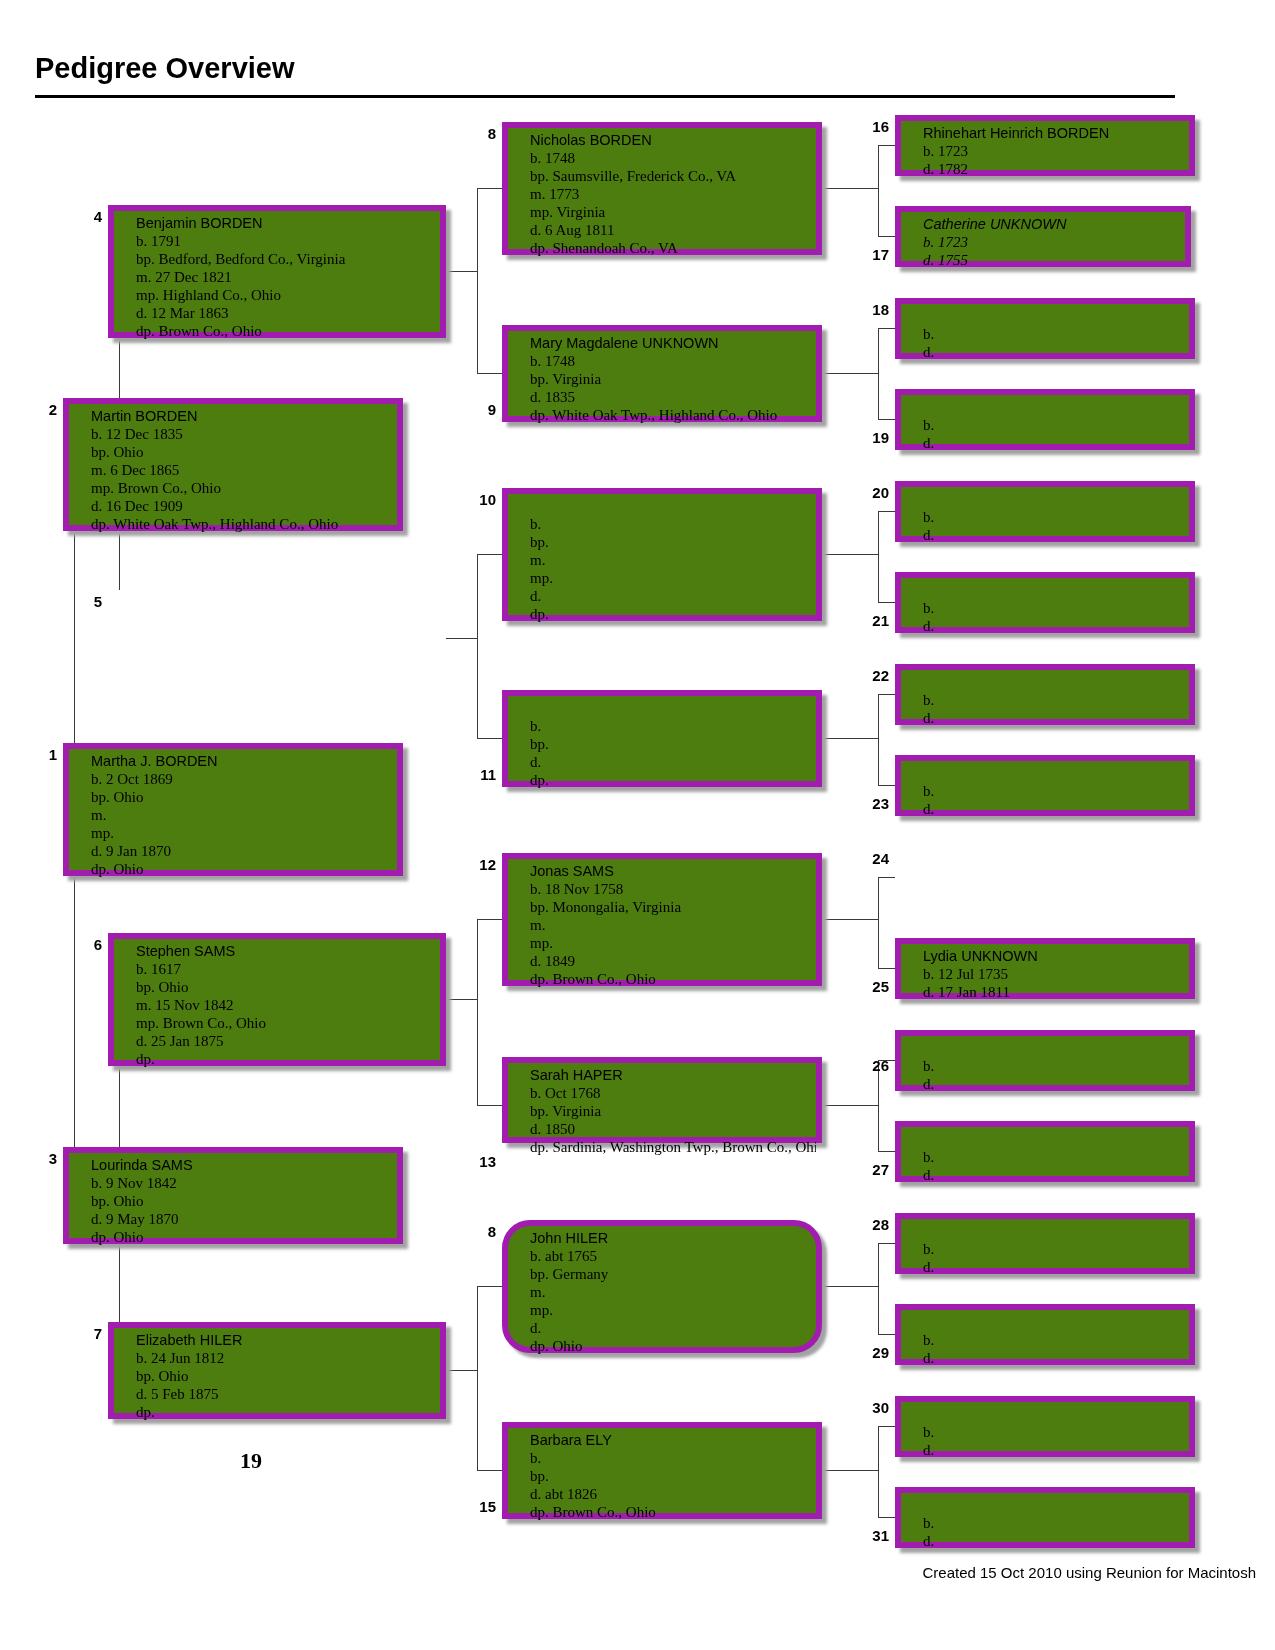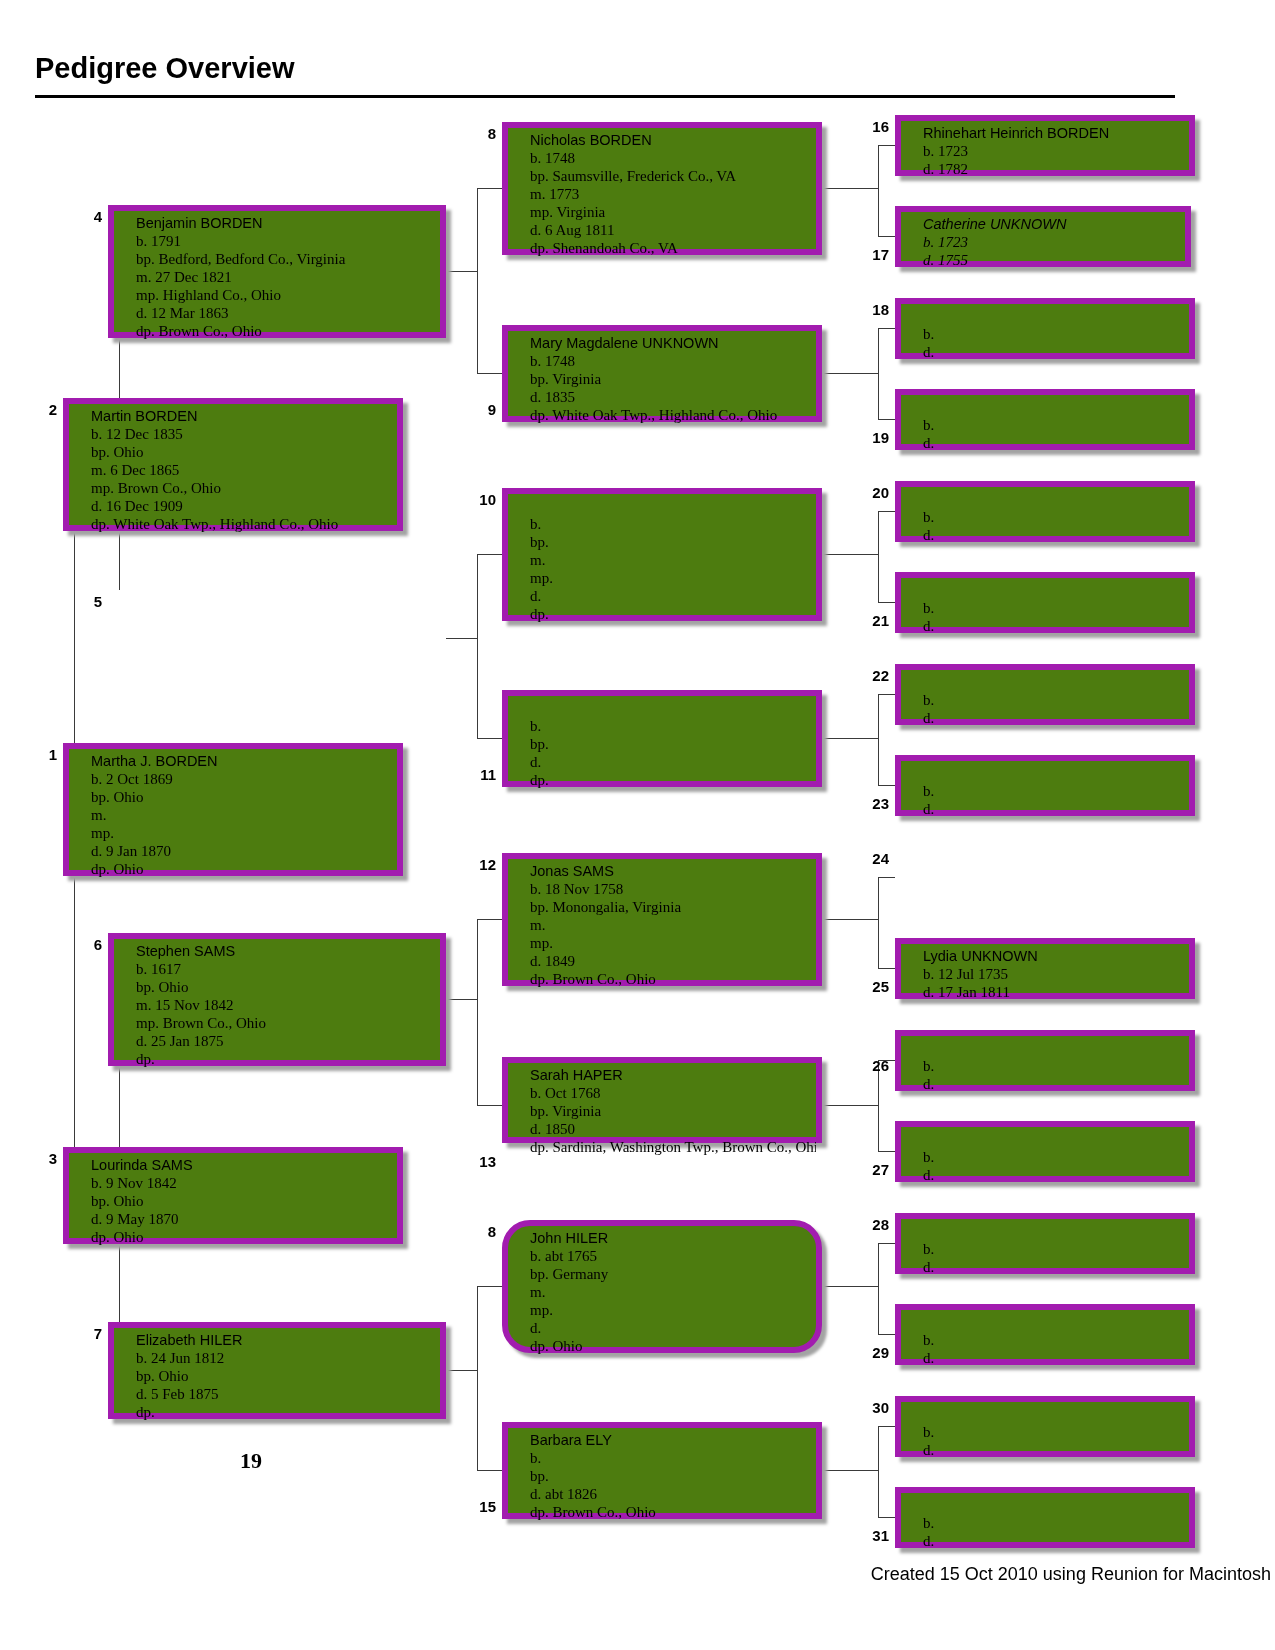--- a/index.html
+++ b/index.html
@@ -6,21 +6,21 @@
   .page{position:relative;width:1275px;height:1650px;background:#fff;font-family:"Liberation Sans",sans-serif;color:#000;overflow:hidden;}
   .title{position:absolute;left:35px;top:52px;font-size:29px;font-weight:bold;}
   .title-rule{position:absolute;left:35px;top:95px;width:1140px;height:3px;background:#000;}
   #chart{position:absolute;left:0;top:0;width:100%;height:100%;}
   .pbox{position:absolute;background:#4d7c0f;border:6px solid #a21caf;box-shadow:5px 5px 3px #a3a3a3;padding:3px 0 0 22px;box-sizing:border-box;}
   .pname{font-family:"Liberation Sans",sans-serif;font-size:14.5px;line-height:18px;height:18px;white-space:nowrap;overflow:hidden;}
   .pline{font-family:"Liberation Serif",serif;font-size:15px;line-height:18px;height:18px;white-space:nowrap;overflow:hidden;}
   .pnum{position:absolute;width:38px;text-align:right;font-weight:bold;font-size:15px;line-height:18px;font-family:"Liberation Sans",sans-serif;}
   .cline{position:absolute;background:#3a3a3a;}
   .page-number{position:absolute;left:240px;top:1448px;font-family:"Liberation Serif",serif;font-weight:bold;font-size:22px;}
-  .footer{position:absolute;right:4px;top:1564px;font-size:18px;font-family:"Liberation Sans",sans-serif;}
+  .footer{position:absolute;right:19px;top:1564px;font-size:15px;font-family:"Liberation Sans",sans-serif;}
 </style>
 </head>
 <body>
 
 <div class="page">
   <div class="title">Pedigree Overview</div>
   <div class="title-rule"></div>
   <div id="chart">
       <div class="cline" style="left: 74px; top: 531px; width: 1px; height: 212px;"></div>
       <div class="cline" style="left: 74px; top: 876px; width: 1px; height: 271px;"></div>

